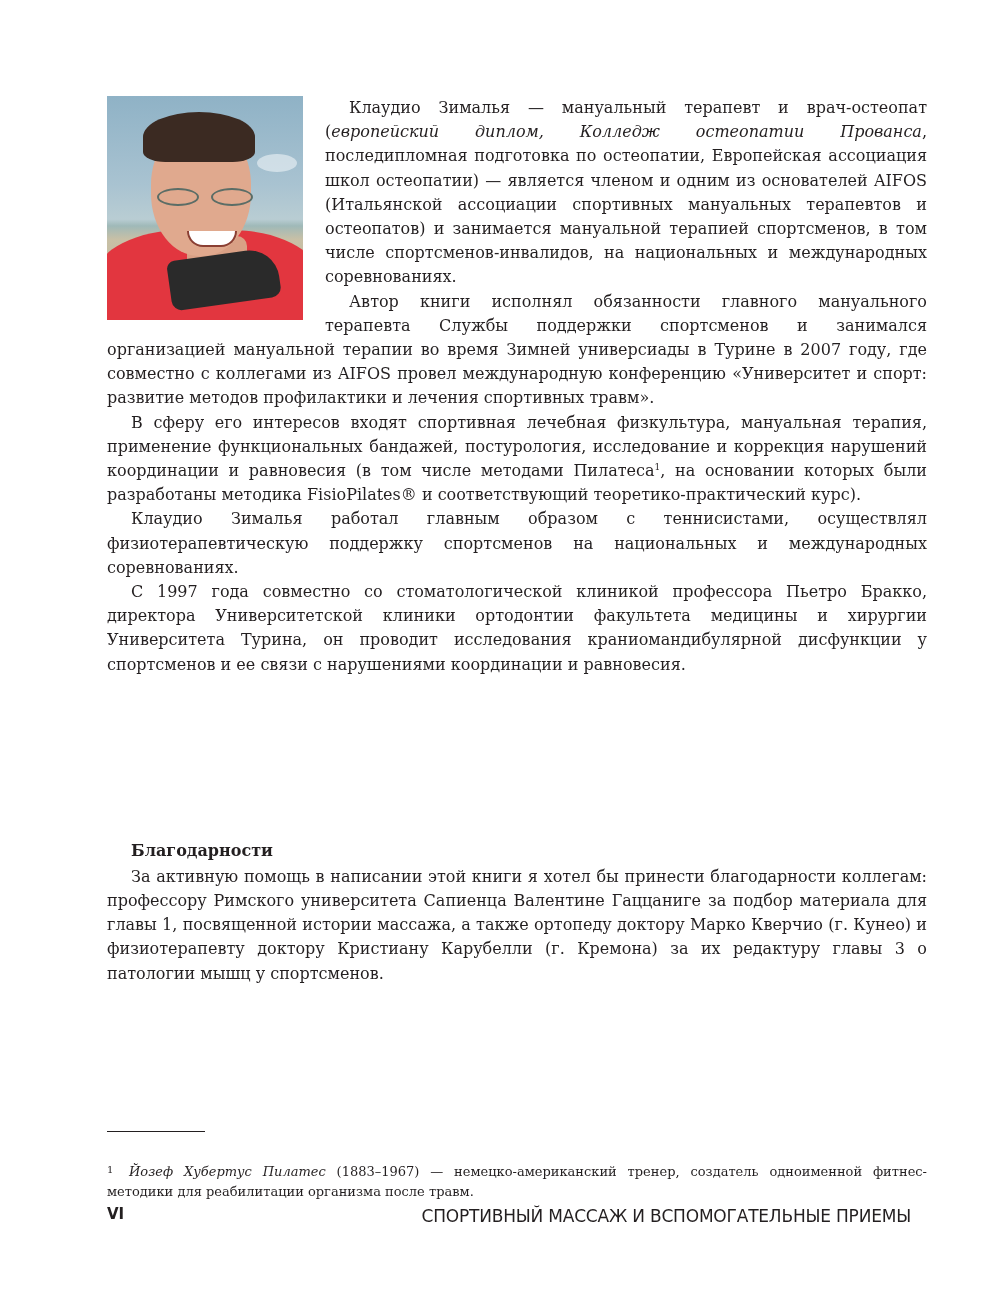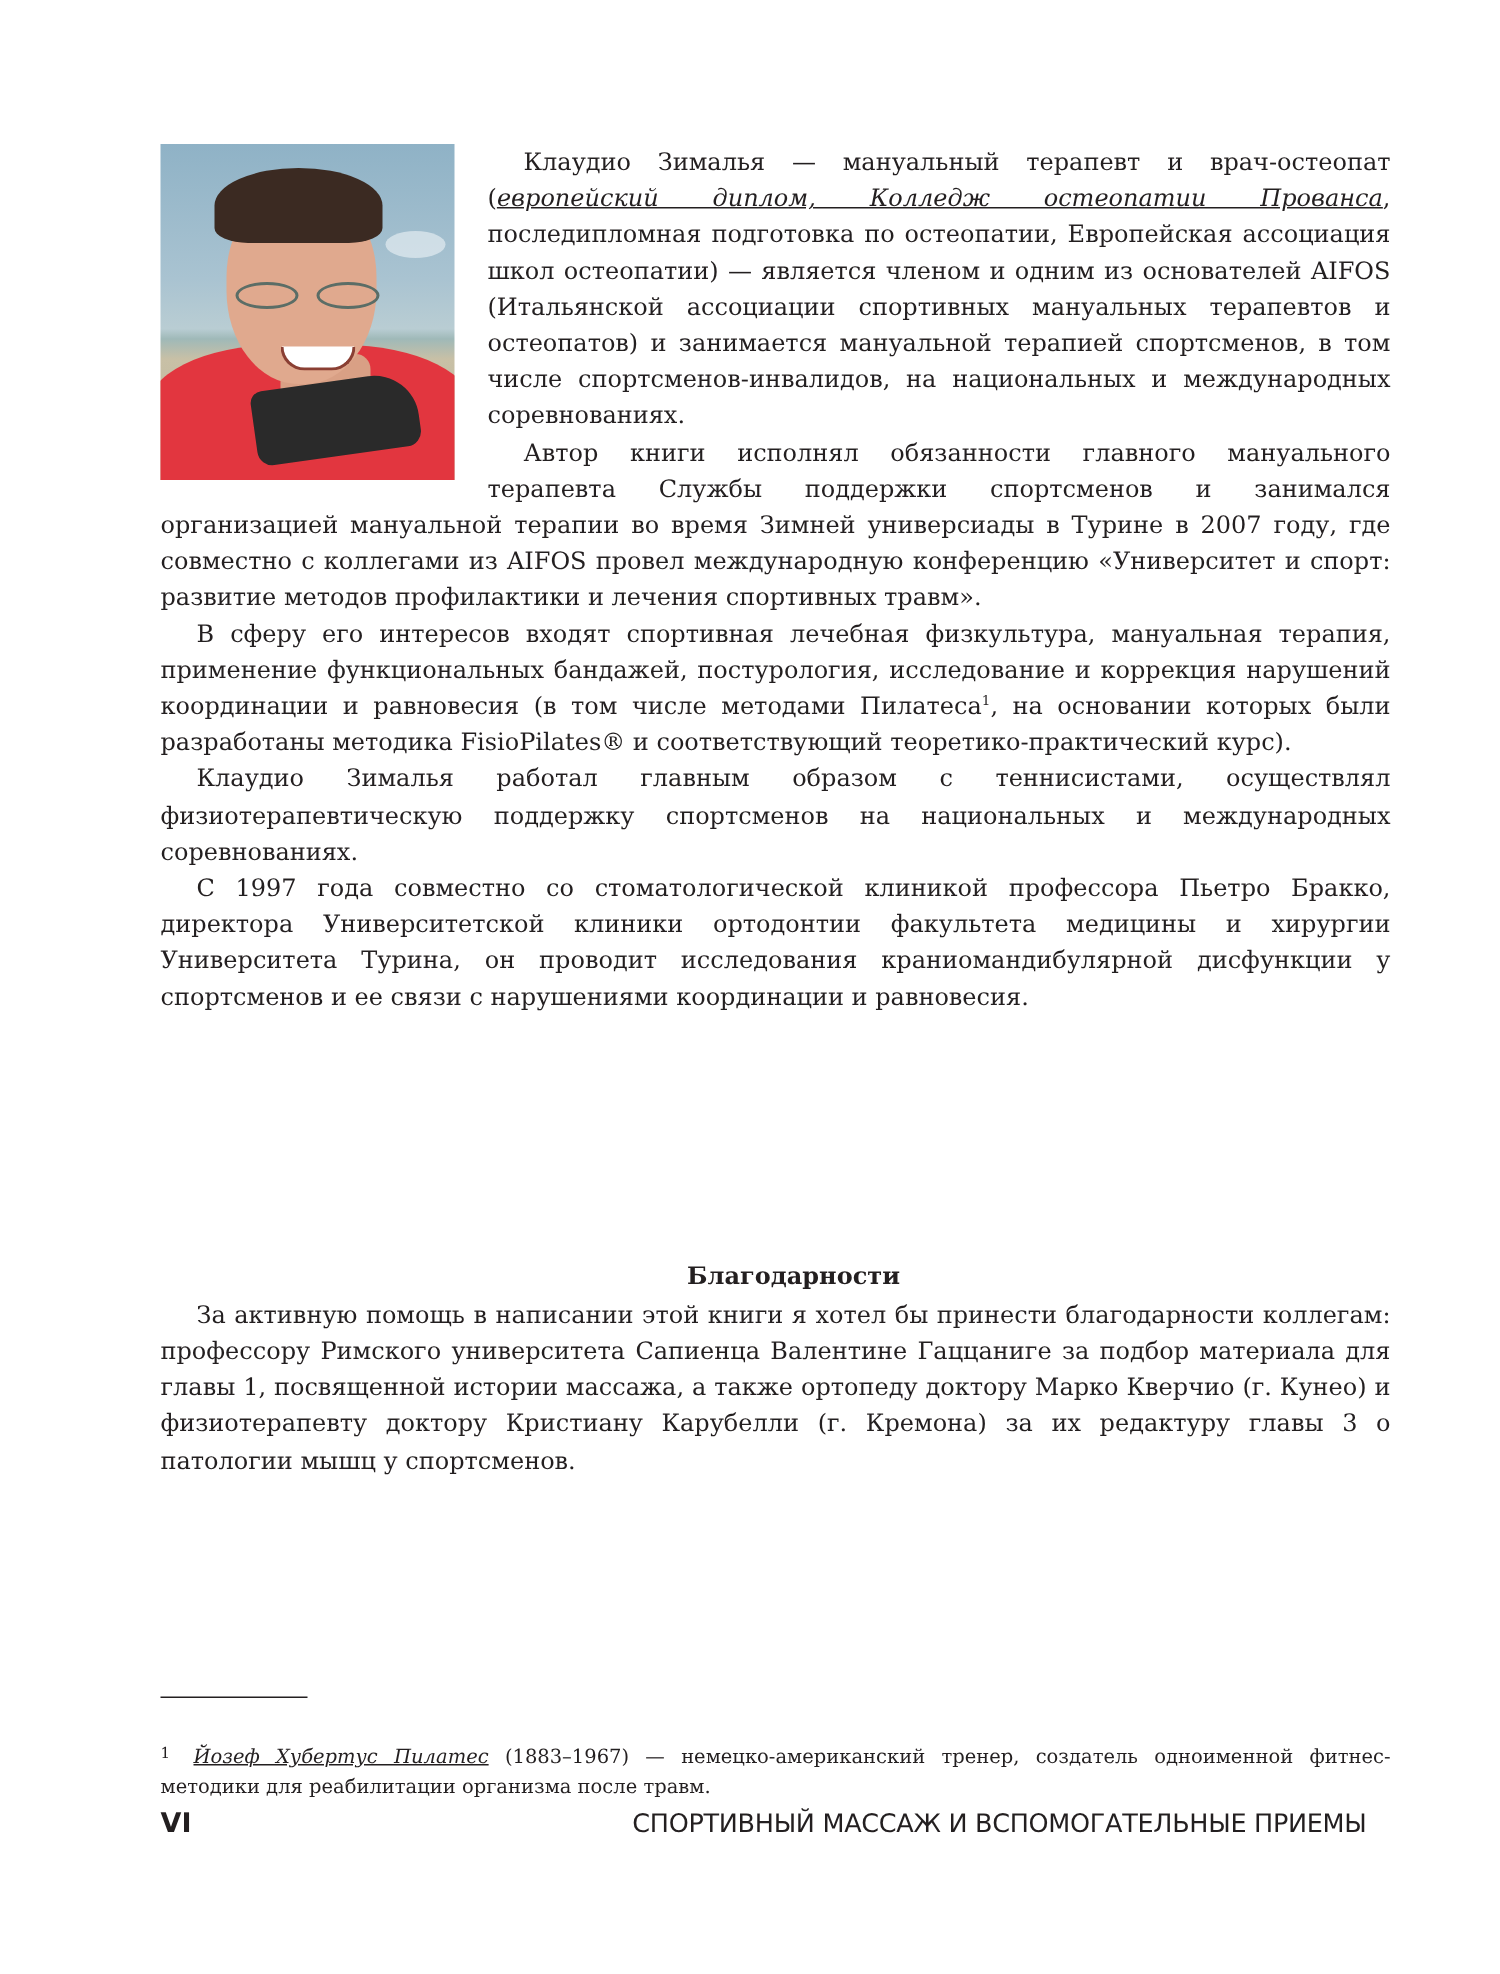--- a/index.html
+++ b/index.html
@@ -13,30 +13,30 @@
   .photo .collar { position: absolute; left: 62px; top: 158px; width: 110px; height: 50px; background: #2a2a2a; border-radius: 8px 30px 10px 10px; transform: rotate(-8deg); }
   .photo .neck { position: absolute; left: 80px; top: 140px; width: 60px; height: 40px; background: #d9a085; border-radius: 10px; }
   .photo .face { position: absolute; left: 44px; top: 30px; width: 100px; height: 130px; background: #e0a98e; border-radius: 45% 45% 48% 48%; }
   .photo .hair { position: absolute; left: 36px; top: 16px; width: 112px; height: 50px; background: #3b2a22; border-radius: 50% 50% 20% 20%; }
   .photo .glasses { position: absolute; left: 50px; top: 92px; width: 96px; height: 16px; }
   .photo .lens { position: absolute; top: 0; width: 38px; height: 14px; border: 2px solid #5b6d66; border-radius: 50%; }
   .photo .lens.l { left: 0; } .photo .lens.r { left: 54px; }
   .photo .smile { position: absolute; left: 80px; top: 135px; width: 46px; height: 14px; background: #fff; border-radius: 0 0 30px 30px; border: 2px solid #8a3f33; border-top: none; }
   p { margin: 0; text-align: justify; text-indent: 24px; hyphens: manual; }
   p.first { text-indent: 24px; }
-  em { font-style: italic; text-decoration: underline; }
+  em { font-style: italic; }
   sup { font-size: 9px; line-height: 0; vertical-align: 6px; }
   .spacer { clear: both; height: 162px; }
-  h2 { margin: 0 0 2px 24px; font-size: 16px; font-weight: bold; line-height: 24px; text-align: center; }
+  h2 { margin: 0 0 2px 24px; font-size: 16px; font-weight: bold; line-height: 24px; }
   .fn-rule { position: absolute; left: 107px; top: 1131px; width: 98px; height: 1px; background: #231f20; }
   .footnote { position: absolute; left: 107px; top: 1160px; width: 820px; font-family: "DejaVu Serif", "Liberation Serif", serif;
               font-size: 13px; line-height: 20px; color: #231f20; text-align: justify; }
   .footnote .num { display: inline-block; width: 22px; font-size: 10px; vertical-align: 3px; }
   .footer { position: absolute; left: 107px; top: 1205px; width: 820px; height: 22px; font-family: "DejaVu Sans", "Liberation Sans", sans-serif; color: #231f20; }
-  .footer .page-num { position: absolute; left: 0; top: 0; font-weight: bold; font-size: 18px; }
+  .footer .page-num { position: absolute; left: 0; top: 0; font-weight: bold; font-size: 15px; }
   .footer .running-title { position: absolute; right: 16px; top: 1px; font-size: 17px; letter-spacing: -0.2px; }
 </style>
 </head>
 <body>
 
 <div class="page">
   <div class="photo">
     <div class="sky-cloud"></div>
     <div class="jacket"></div>
     <div class="neck"></div>

